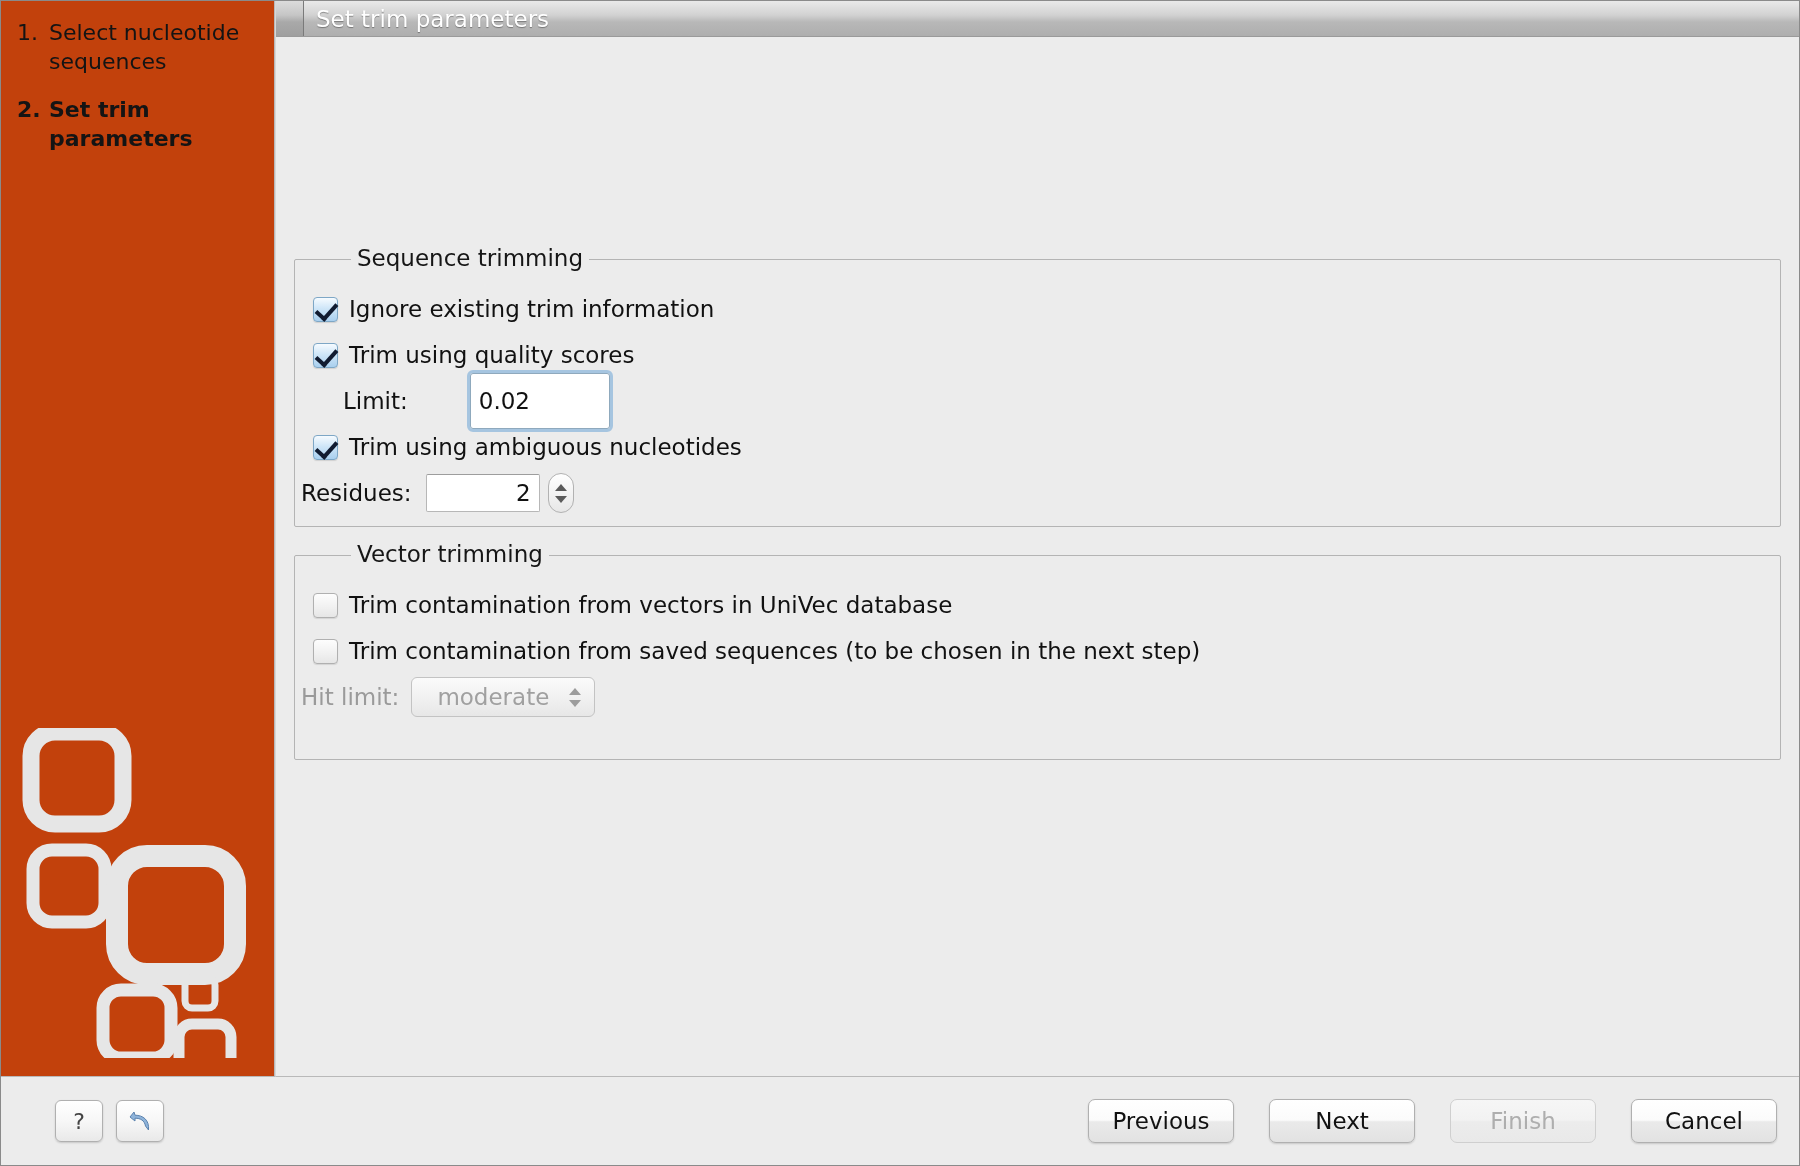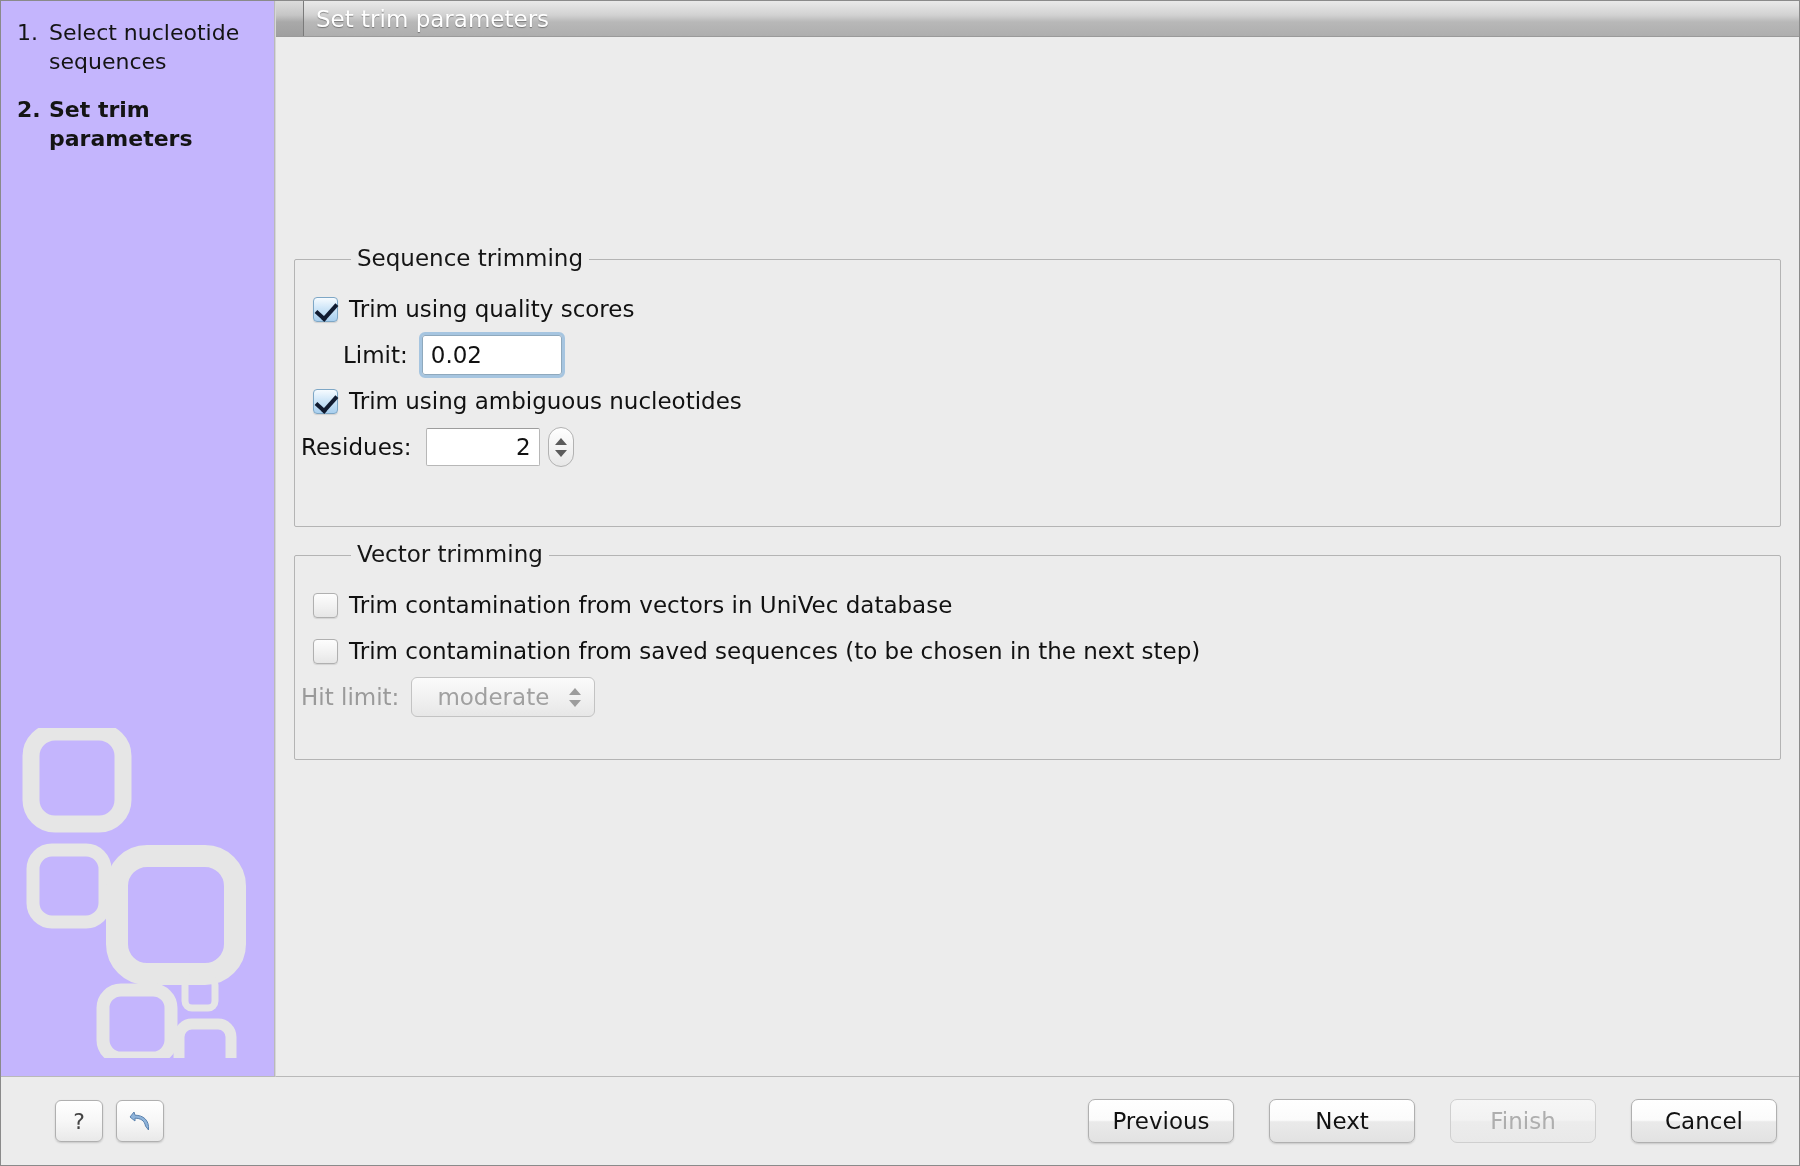--- a/index.html
+++ b/index.html
@@ -73,21 +73,21 @@
     min-height: 0;
     padding: 0;
   }
 
   
   #sidebar {
     position: relative;
     flex: 0 0 274px;
     width: 274px;
     margin: 0 0 0 0;
-    background: #c4b5fd;
+    background: #c2410c;
     border-right: 1px solid #b9b9b9;
     border-bottom: 1px solid #b9b9b9;
     overflow: hidden;
   }
   #steps {
     padding: 18px 16px 0 16px;
     list-style: none;
   }
   #steps li {
     font-size: 22px;
@@ -220,21 +220,21 @@
   .field-label {
     font-size: 23px;
     color: #111111;
     white-space: nowrap;
   }
   .field-label.disabled { color: #9a9a9a; }
 
   
   .txt-focus {
     width: 140px;
-    height: 40px;
+    height: 56px;
     border: 1px solid #8fa9bd;
     border-radius: 3px;
     background: #ffffff;
     outline: 3px solid rgba(110,165,215,.55);
     outline-offset: 0px;
     font-size: 23px;
     color: #111;
     padding: 0 8px;
     font-family: "DejaVu Sans", sans-serif;
     line-height: 38px;
@@ -382,27 +382,31 @@
         <div class="hdr-block"></div>
         <div class="hdr-title">Set trim parameters</div>
       </div>
 
       <div id="pane-inner">
 
         <div class="group" id="grp-sequence">
           <div class="legend">Sequence trimming</div>
           <div class="gcontent">
 
+            <div class="row">
+              <span class="cb on"></span>
+              <span class="cb-label">Ignore existing trim information</span>
+            </div>
 
             <div class="row">
               <span class="cb on"></span>
               <span class="cb-label">Trim using quality scores</span>
             </div>
 
-            <div class="row" style="padding-left:48px;">
+            <div class="row" style="padding-left:48px;gap:48px;">
               <span class="field-label" style="margin-right:14px;">Limit:</span>
               <input class="txt-focus" type="text" value="0.02" style="">
             </div>
 
             <div class="row">
               <span class="cb on"></span>
               <span class="cb-label">Trim using ambiguous nucleotides</span>
             </div>
 
             <div class="row" style="padding-left:6px;">

